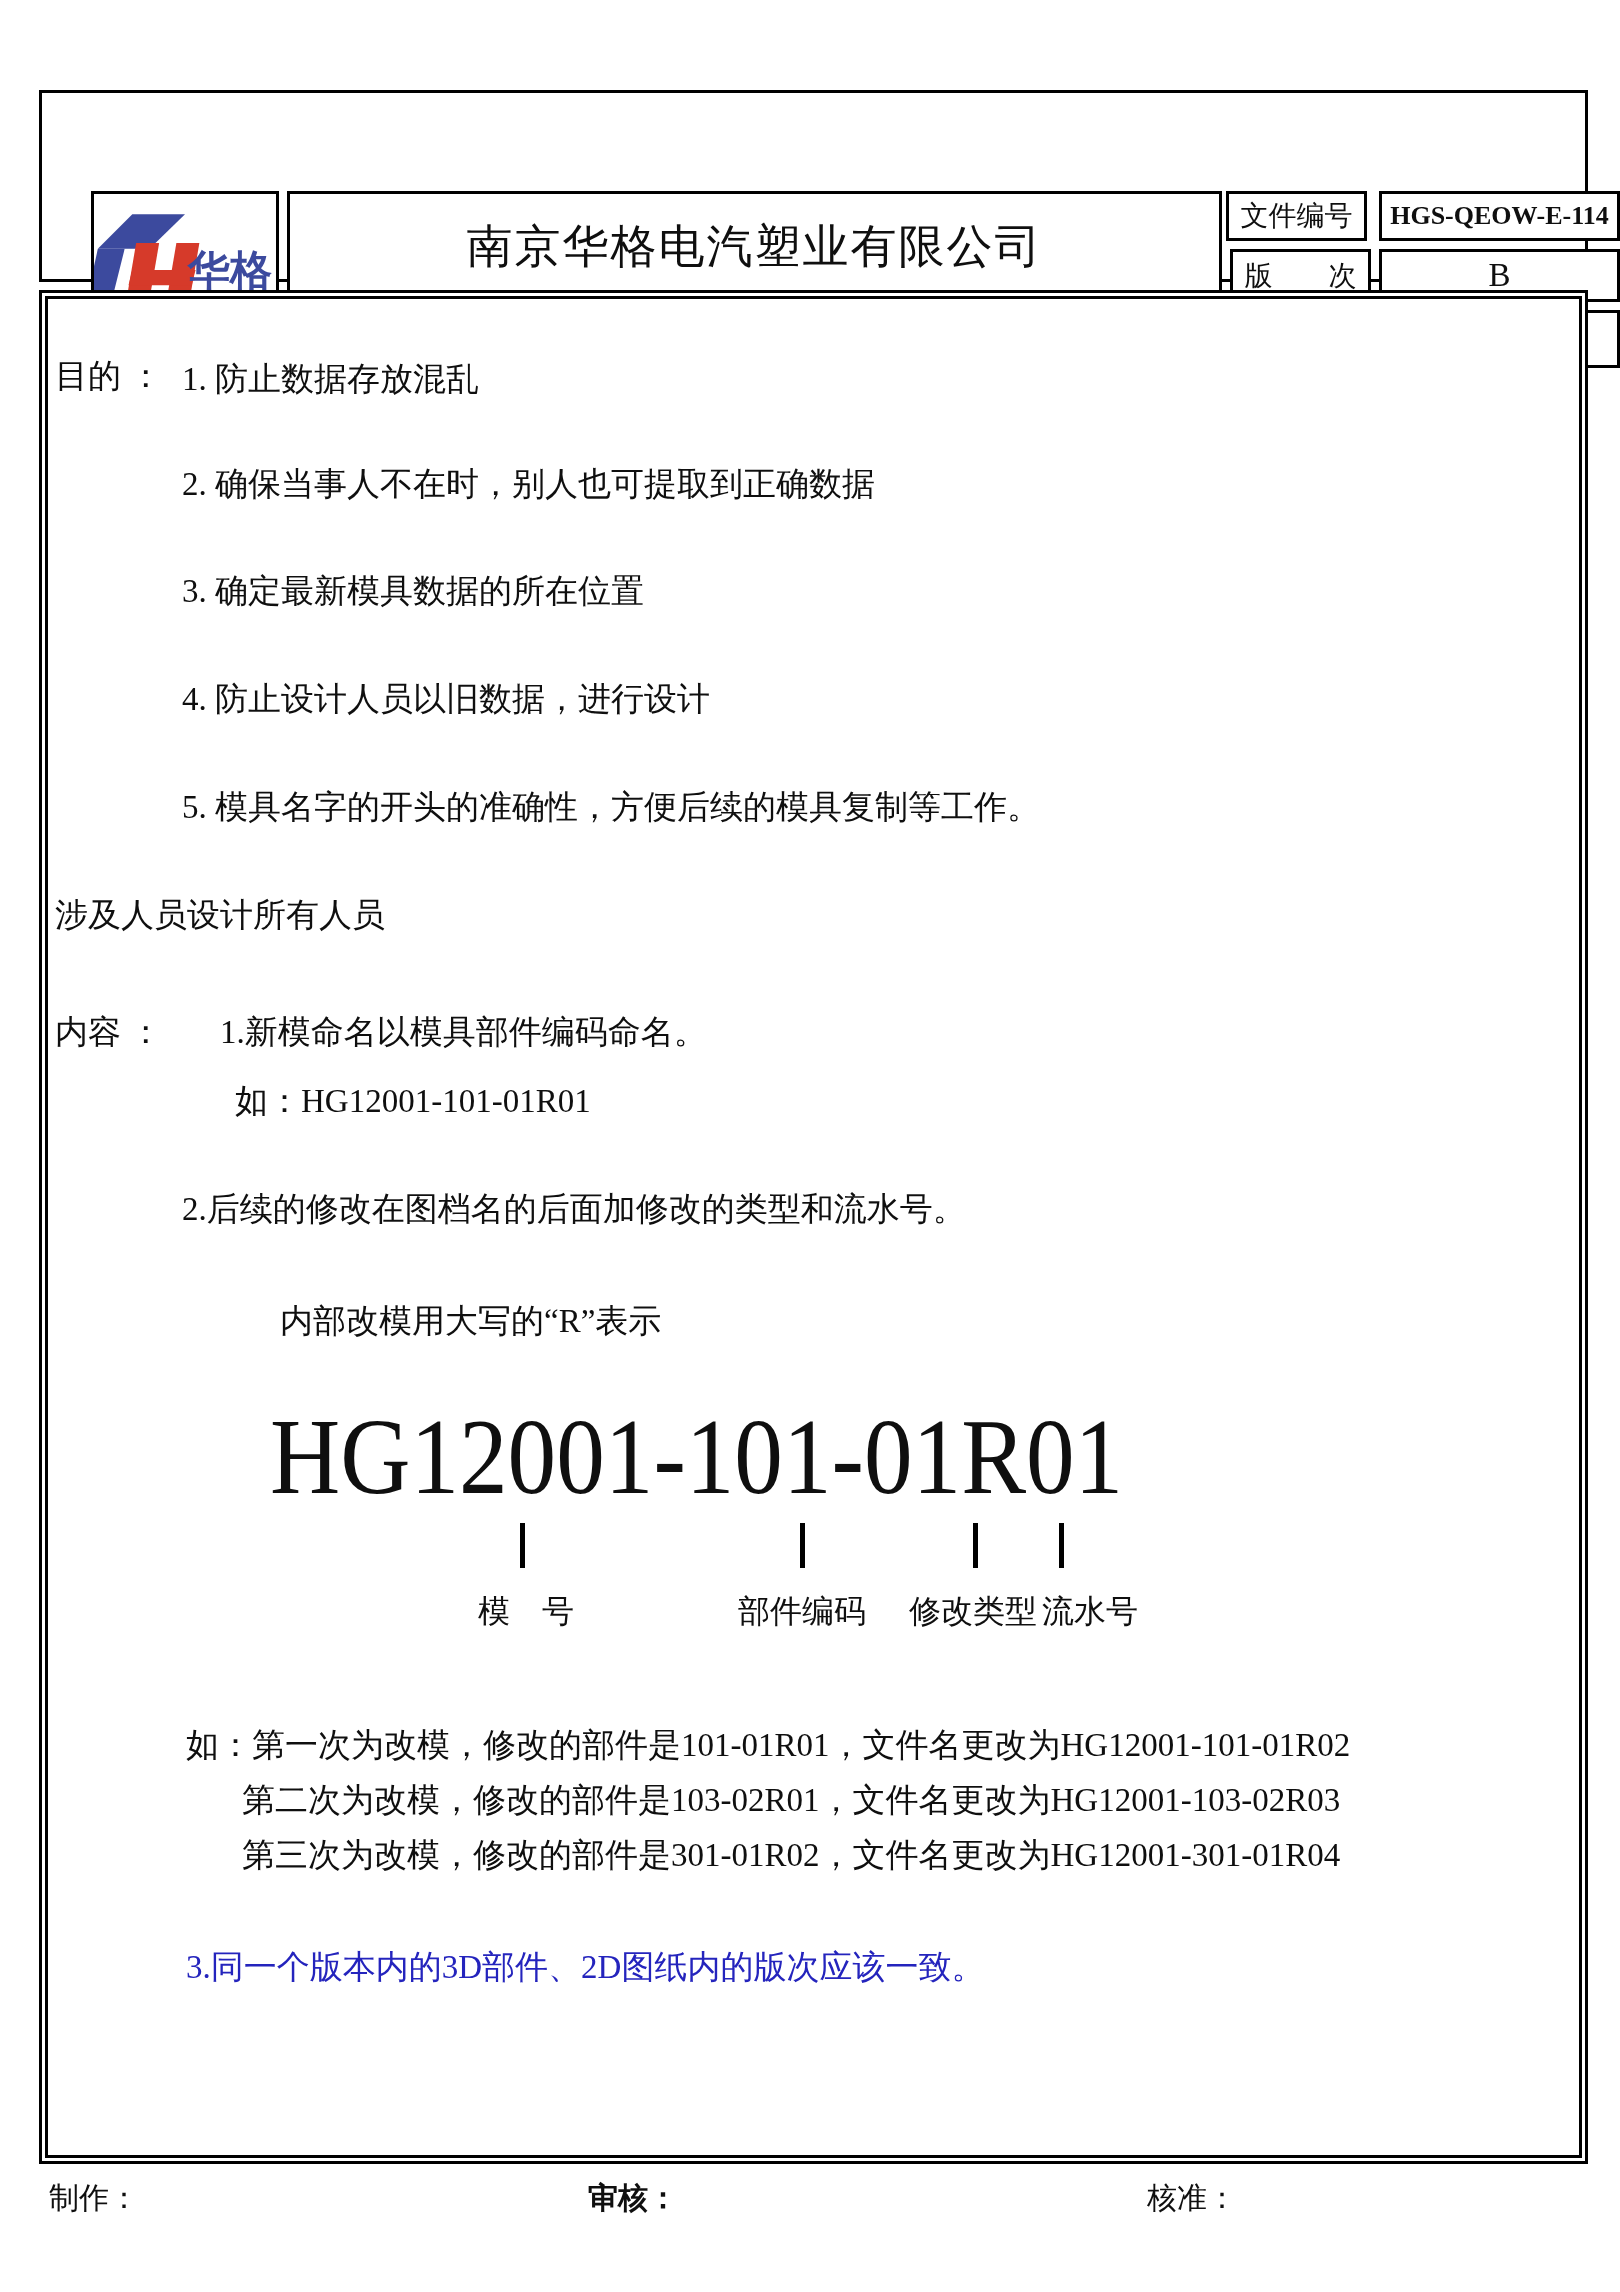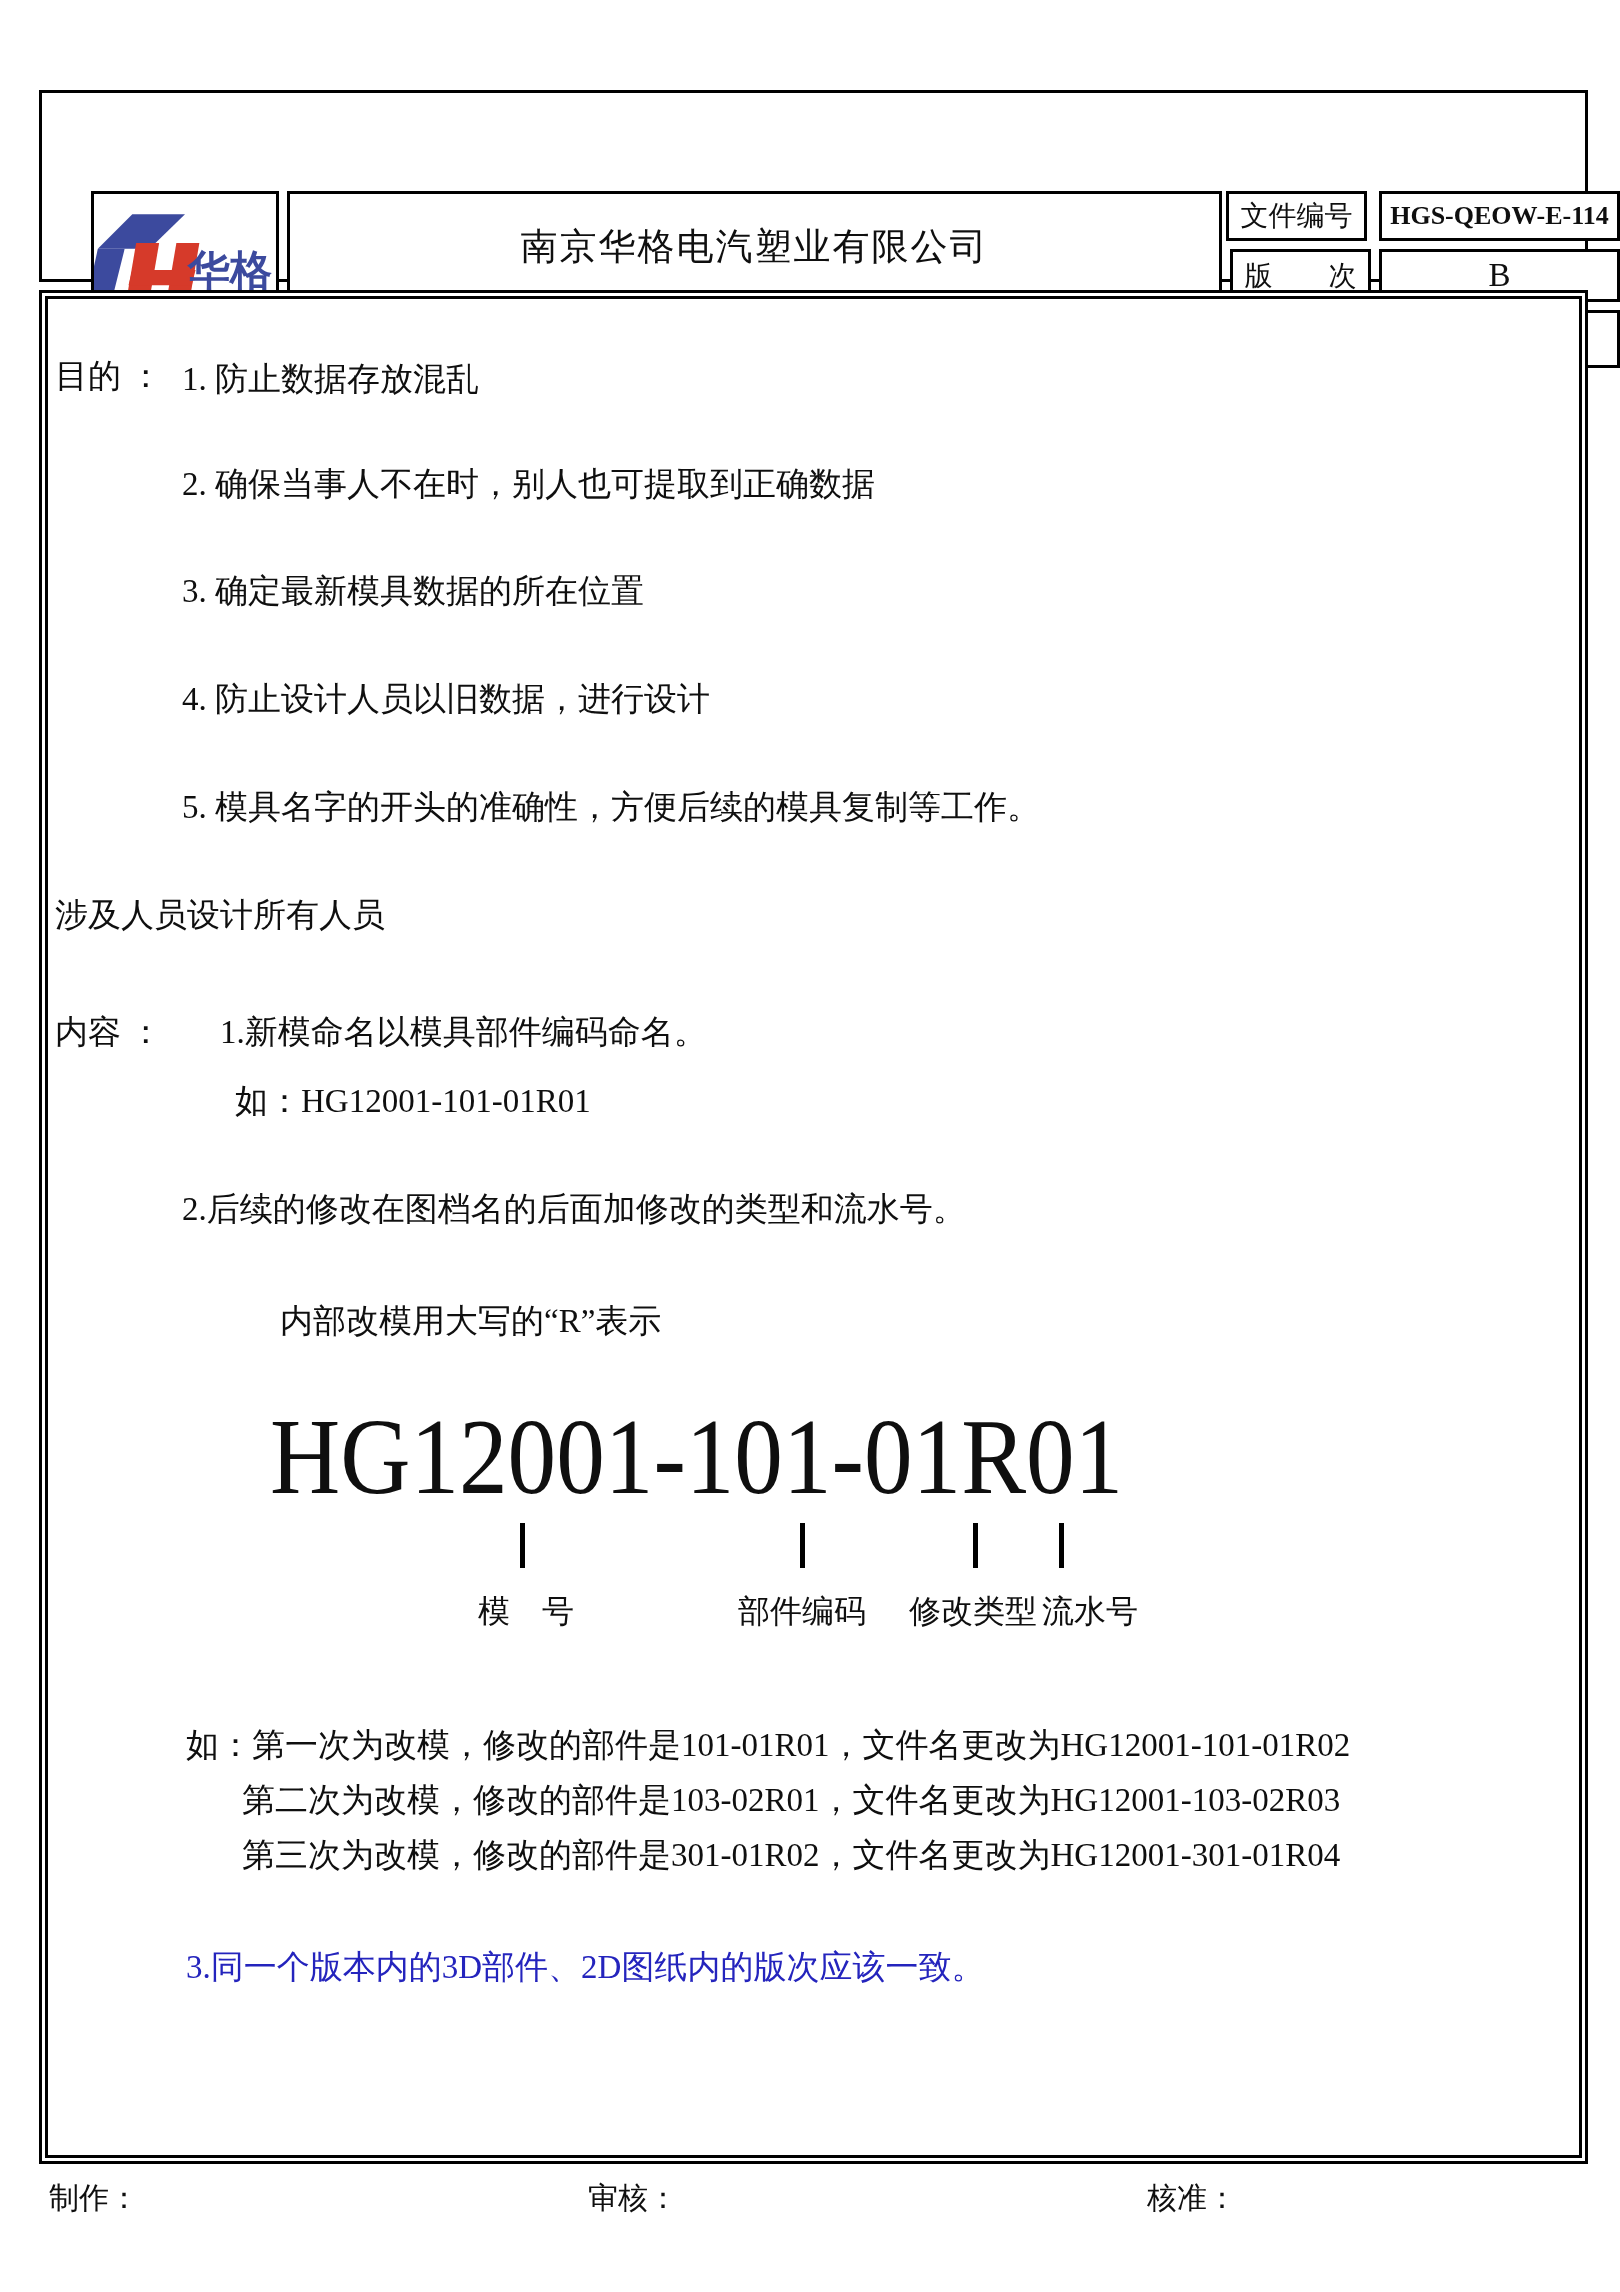--- a/index.html
+++ b/index.html
@@ -6,21 +6,21 @@
   html,body { background:#e8e8e8; }
   .page {
     position:relative; width:1620px; height:2293px; background:#ffffff;
     font-family:"Liberation Serif","DejaVu Serif",serif; color:#0f0f0f;
     overflow:hidden; margin:0 auto;
   }
   
   .hdr-frame { position:absolute; left:39px; top:90px; width:1549px; height:192px; border:3.9px solid #000; background:#fff; }
   .cell { position:absolute; border:3.9px solid #000; display:flex; align-items:center; justify-content:center; background:#fff; }
   .cell-logo      { left:49px;   top:98px; width:188px; height:176px; }
-  .cell-company   { left:245px;  top:98px; width:935px; height:111px; font-size:37px; letter-spacing:2px; }
+  .cell-company   { left:245px;  top:98px; width:935px; height:111px; font-size:46px; letter-spacing:2px; }
   .cell-subtitle  { left:245px;  top:217px; width:935px; height:58px;  font-size:39px; letter-spacing:1px; }
   .cell-lab       { font-size:28px; }
   .cell-docno-lab { left:1184px; top:98px; width:141px; height:50px; }
   .cell-docno-val { left:1337px; top:98px; width:241px; height:50px; font-size:26px; font-weight:bold; }
   .cell-ver-lab   { left:1188px; top:156px; width:141px; height:53px; }
   .cell-ver-val   { left:1337px; top:156px; width:241px; height:53px; font-size:33px; }
   .cell-page-lab  { left:1188px; top:217px; width:141px; height:58px; }
   .cell-page-val  { left:1337px; top:217px; width:241px; height:58px; font-size:29px; }
   
   .body-frame { position:absolute; left:39px; top:290px; width:1549px; height:1874px; border:9.8px double #000; background:#fff; }
@@ -49,21 +49,21 @@
   .lbl-part   { left:738px; }
   .lbl-mod    { left:909px; }
   .lbl-serial { left:1042px; }
   .rev-0 { left:186px; top:1726px; }
   .rev-1 { left:242px; top:1781px; }
   .rev-2 { left:242px; top:1836px; }
   .c-item3 { left:186px; top:1948px; color:#2424bd; }
   
   .foot { position:absolute; top:2178px; font-size:30px; white-space:nowrap; }
   .foot-maker    { left:49px; }
-  .foot-reviewer { left:588px; }
+  .foot-reviewer { left:588px;font-weight:bold; }
   .foot-approver { left:1147px; }
   
   .logo-svg { display:block; }
 </style>
 </head>
 <body>
 
 <div class="page">
 
   <div class="hdr-frame">

